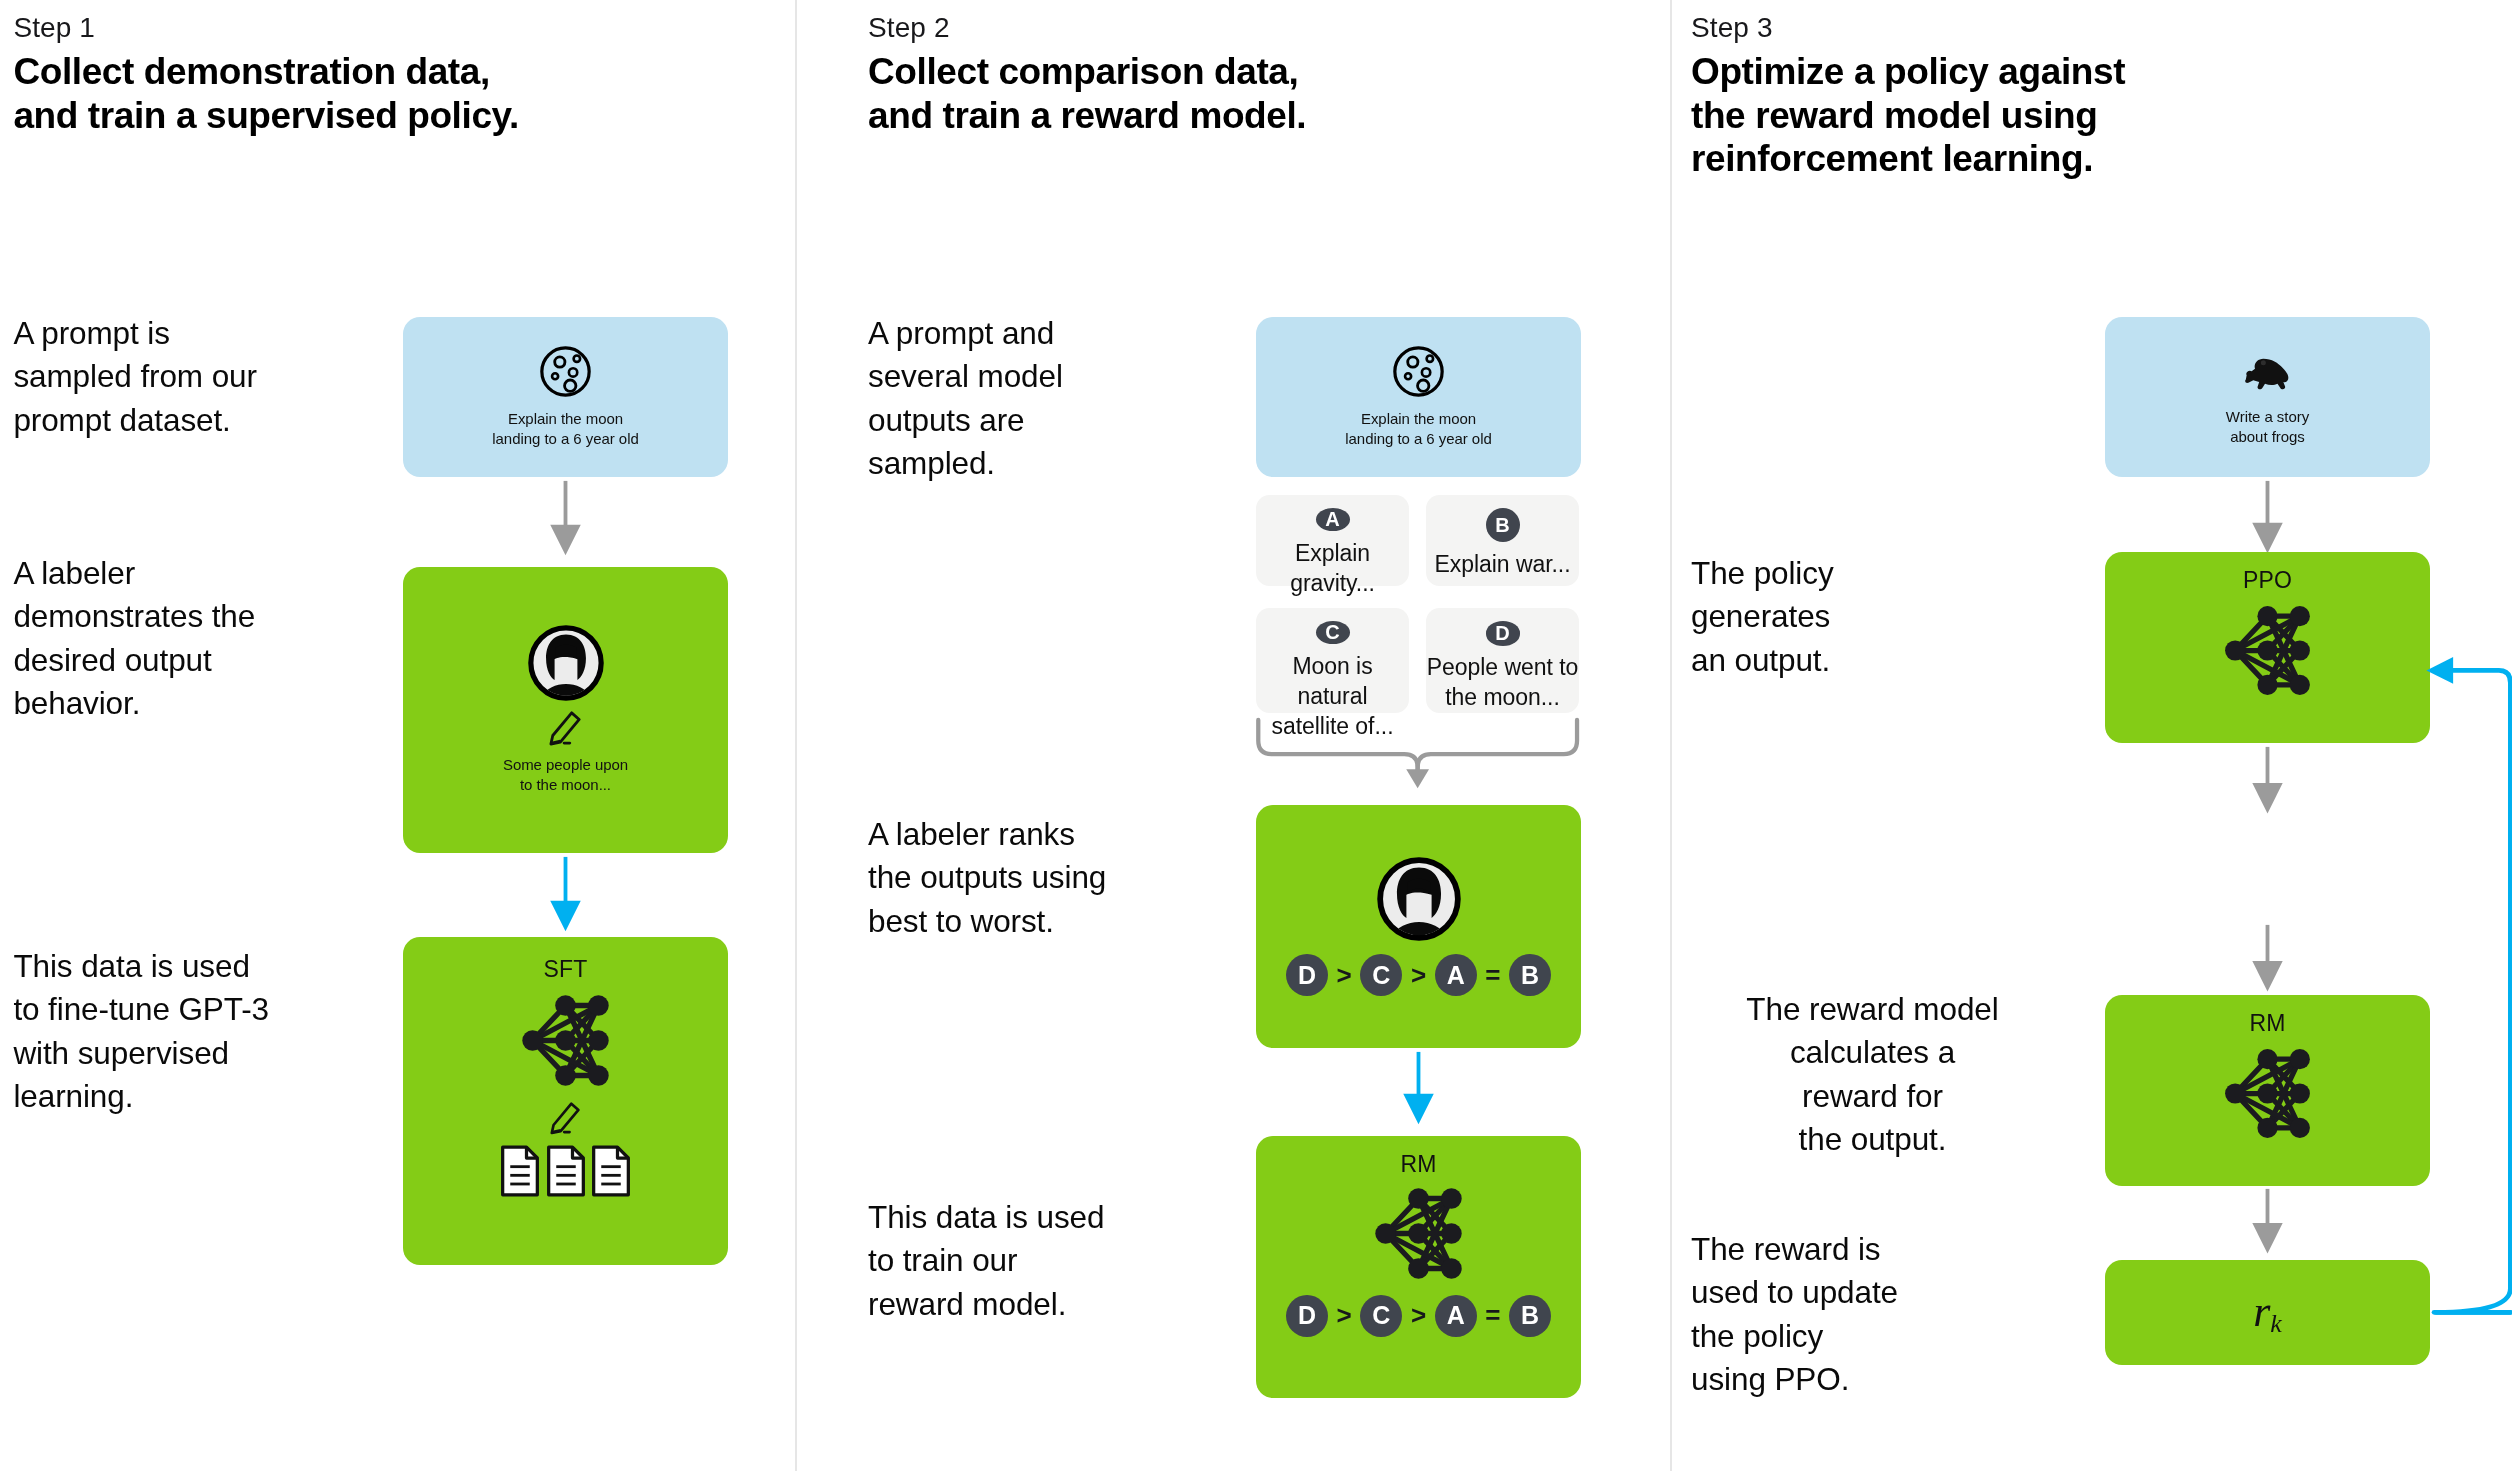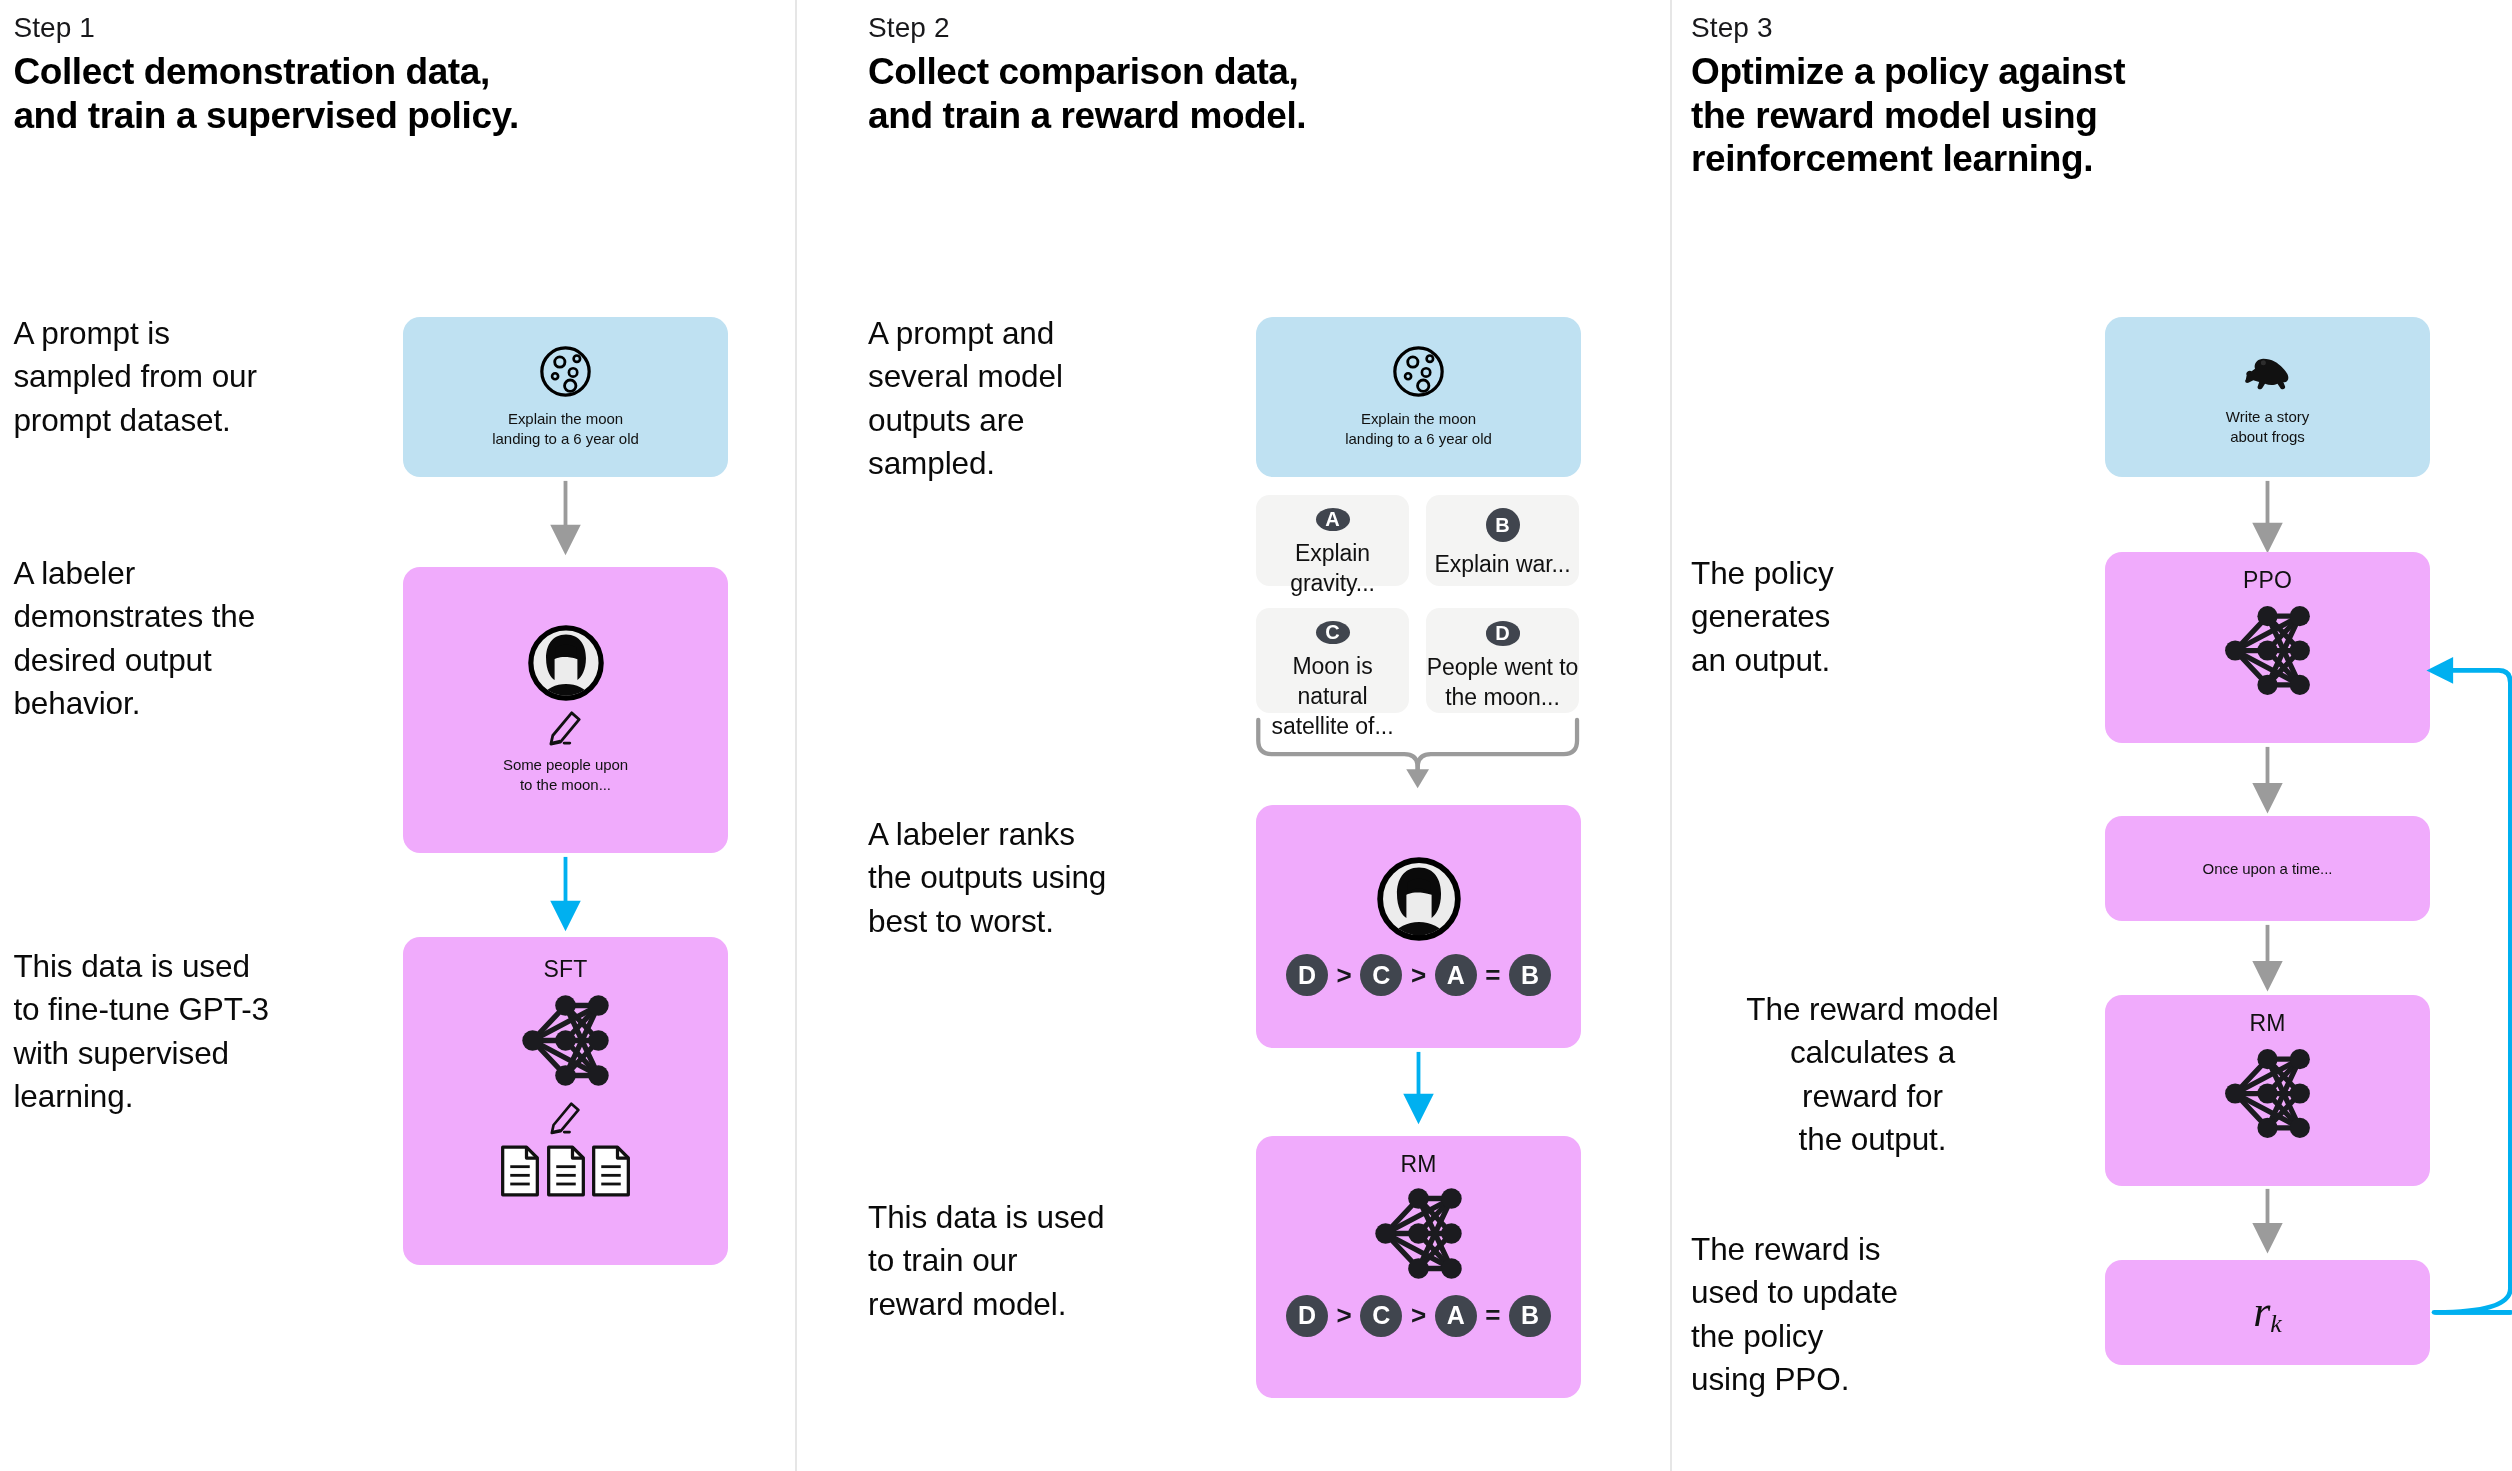--- a/index.html
+++ b/index.html
@@ -41,21 +41,21 @@
   .body-text {
     position: absolute;
     font-size: 31.5px; font-weight: 400; line-height: 1.38;
     color: #0a0a0a; white-space: pre-line; letter-spacing: -0.1px;
   }
 
   
   .card {
     position: absolute;
     border-radius: 17px;
-    background: #f0abfc;
+    background: #84cc16;
     display: flex; flex-direction: column;
     align-items: center; justify-content: center;
   }
   .card.blue { background: #bfe1f2; }
   .card-text {
     font-size: 15px; line-height: 1.33; text-align: center;
     color: #111; white-space: pre-line; letter-spacing: -0.05px;
   }
   .card-title {
     font-size: 23px; color: #111; text-align: center;
@@ -379,23 +379,20 @@
       <div class="card-title">PPO</div>
       <svg class="icon" width="113" height="105" viewBox="0 0 92 104" style="margin-top:3.8px">
           <use href="#g-net"></use>
         </svg>
     </div>
 
     <svg class="arrow-svg" style="left:582px; top:745px;" width="31" height="76" viewBox="0 0 32 80">
       <line x1="16" y1="2" x2="16" y2="56" stroke="#9b9b9b" stroke-width="4" marker-end="url(#m-gray)"></line>
     </svg>
 
-    <div class="card" style="left:435px; top:816px; width:325px; height:105px;">
-      <div class="card-text">Once upon a time...</div>
-    </div>
 
     <svg class="arrow-svg" style="left:582px; top:923px;" width="31" height="76" viewBox="0 0 32 80">
       <line x1="16" y1="2" x2="16" y2="56" stroke="#9b9b9b" stroke-width="4" marker-end="url(#m-gray)"></line>
     </svg>
 
     <div class="card" style="left:435px; top:995px; width:325px; height:191px; justify-content:flex-start; padding-top:15.3px;">
       <div class="card-title">RM</div>
       <svg class="icon" width="113" height="105" viewBox="0 0 92 104" style="margin-top:3.8px">
           <use href="#g-net"></use>
         </svg>

